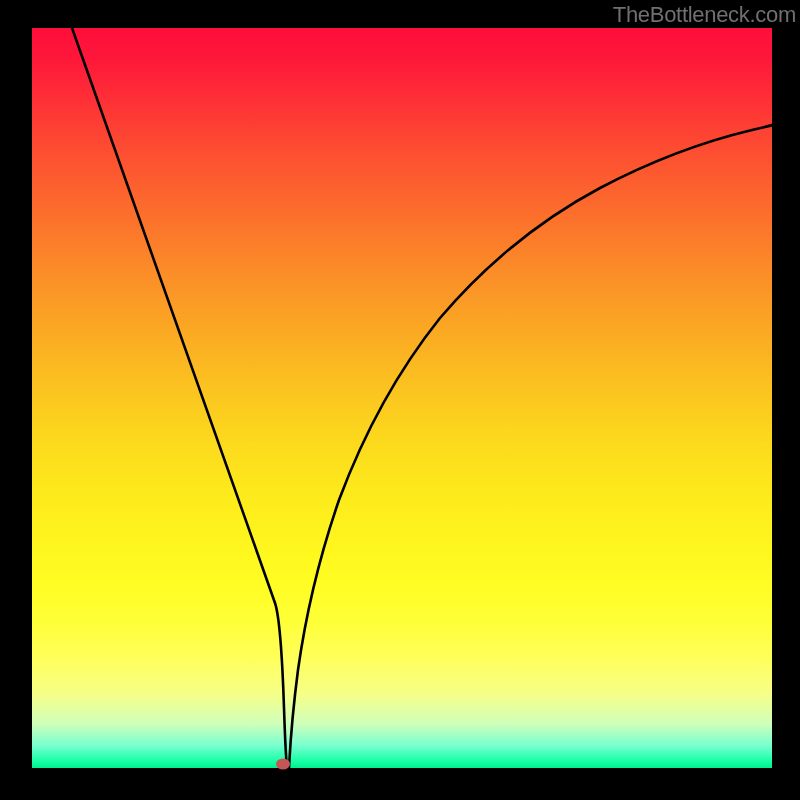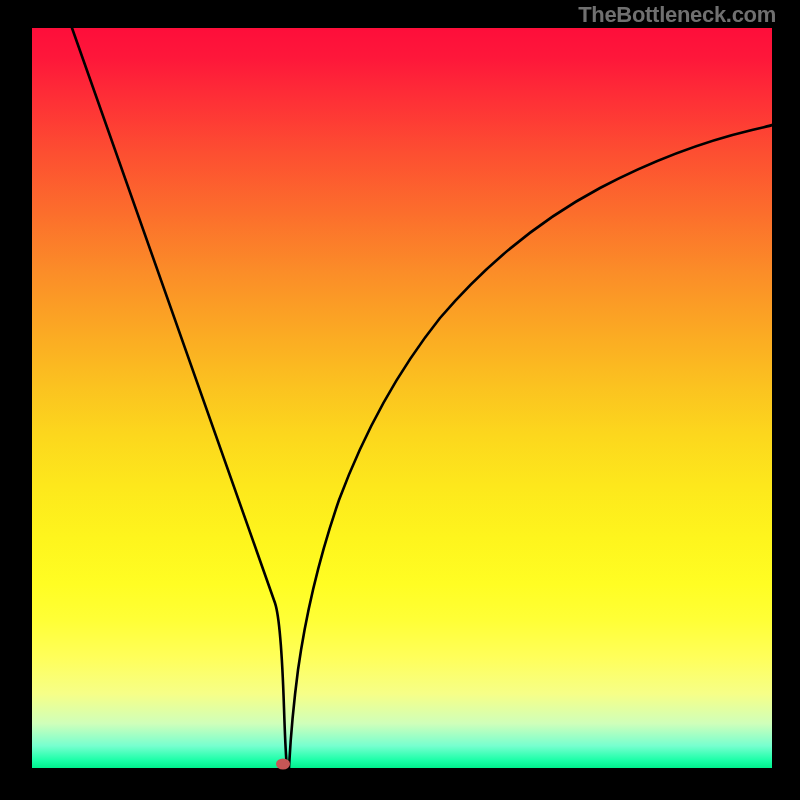--- a/index.html
+++ b/index.html
@@ -12,24 +12,24 @@
     font-family: Arial, Helvetica, sans-serif;
   }
   .container {
     position: relative;
     width: 800px;
     height: 800px;
   }
   .watermark {
     position: absolute;
     top: 2px;
-    right: 24px;
+    right: 4px;
     color: #707070;
     font-size: 22px;
-    font-weight: 700;
+    font-weight: 400;
     z-index: 10;
     letter-spacing: -0.3px;
   }
   .plot-area {
     position: absolute;
     left: 32px;
     top: 28px;
     width: 740px;
     height: 740px;
     background: linear-gradient(

